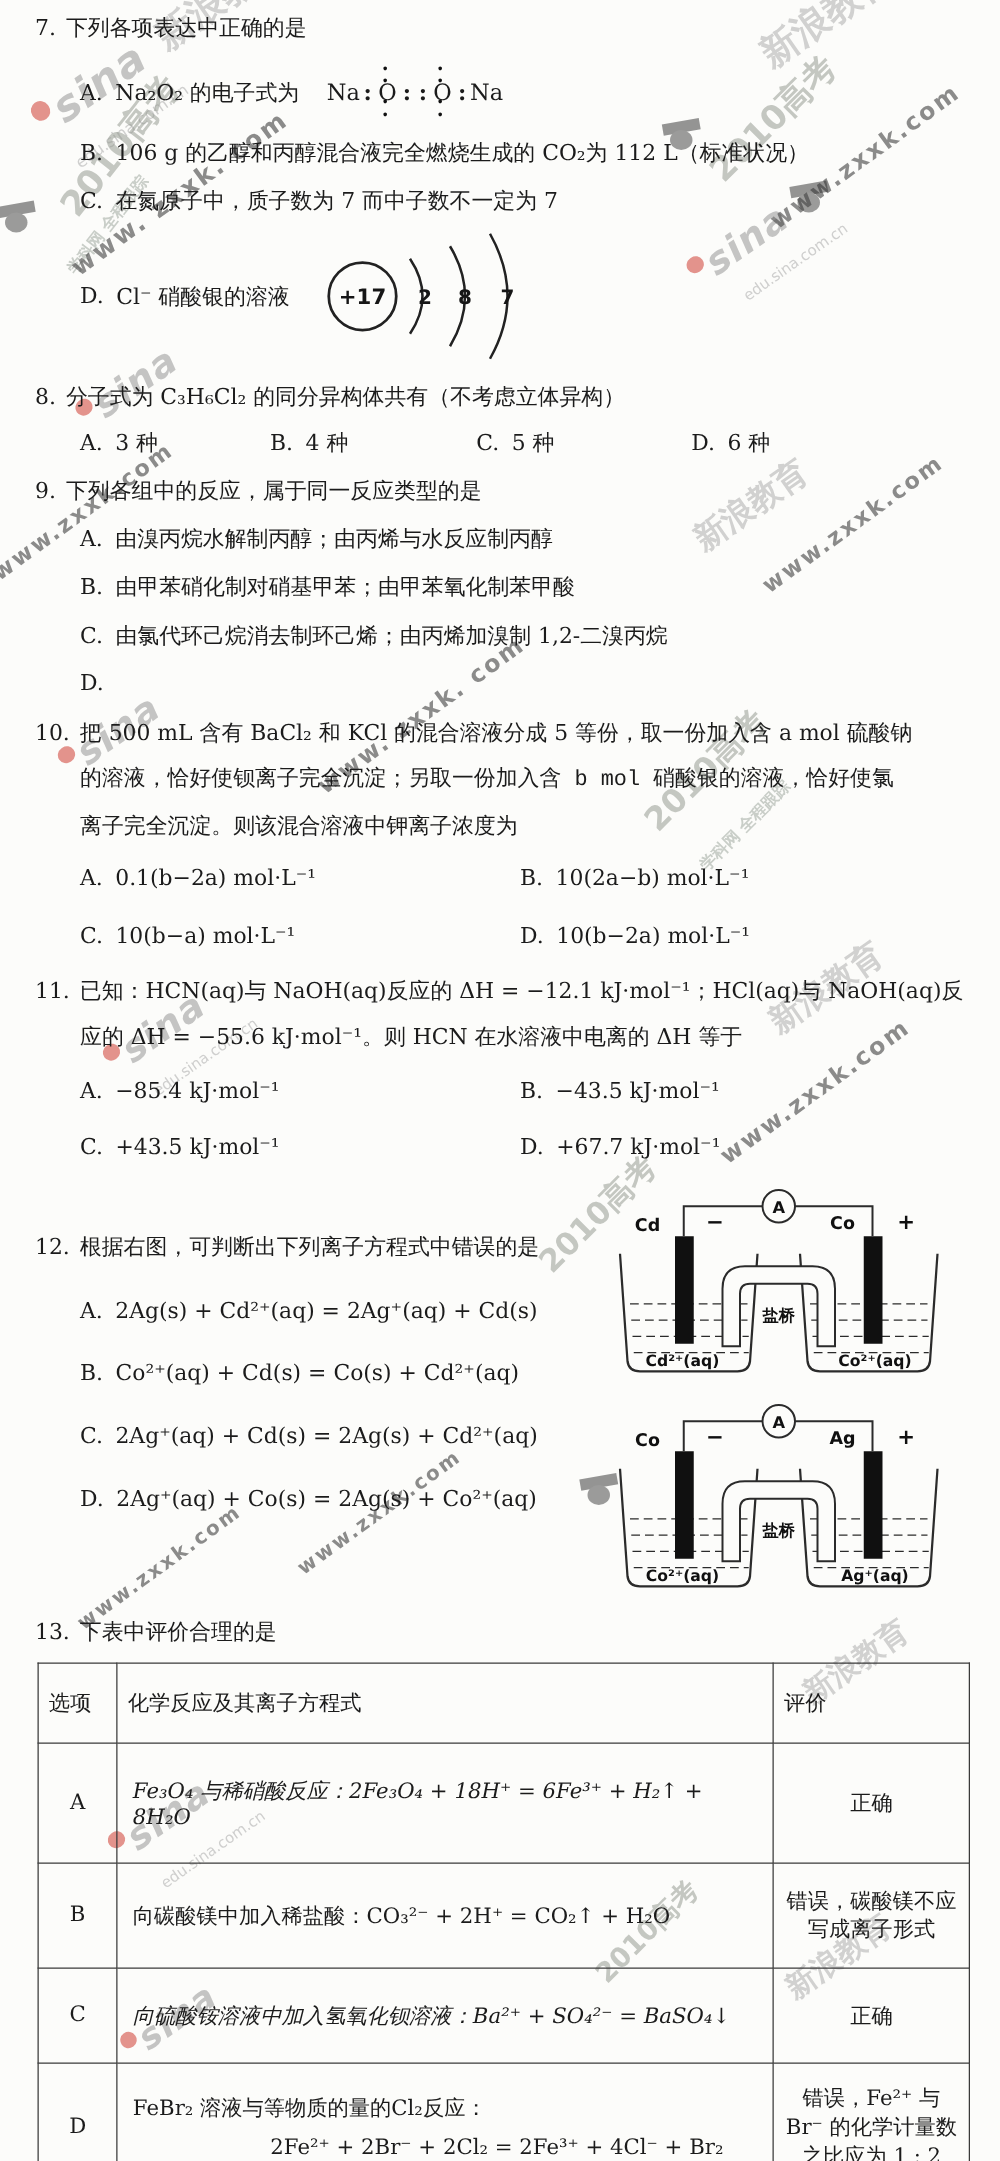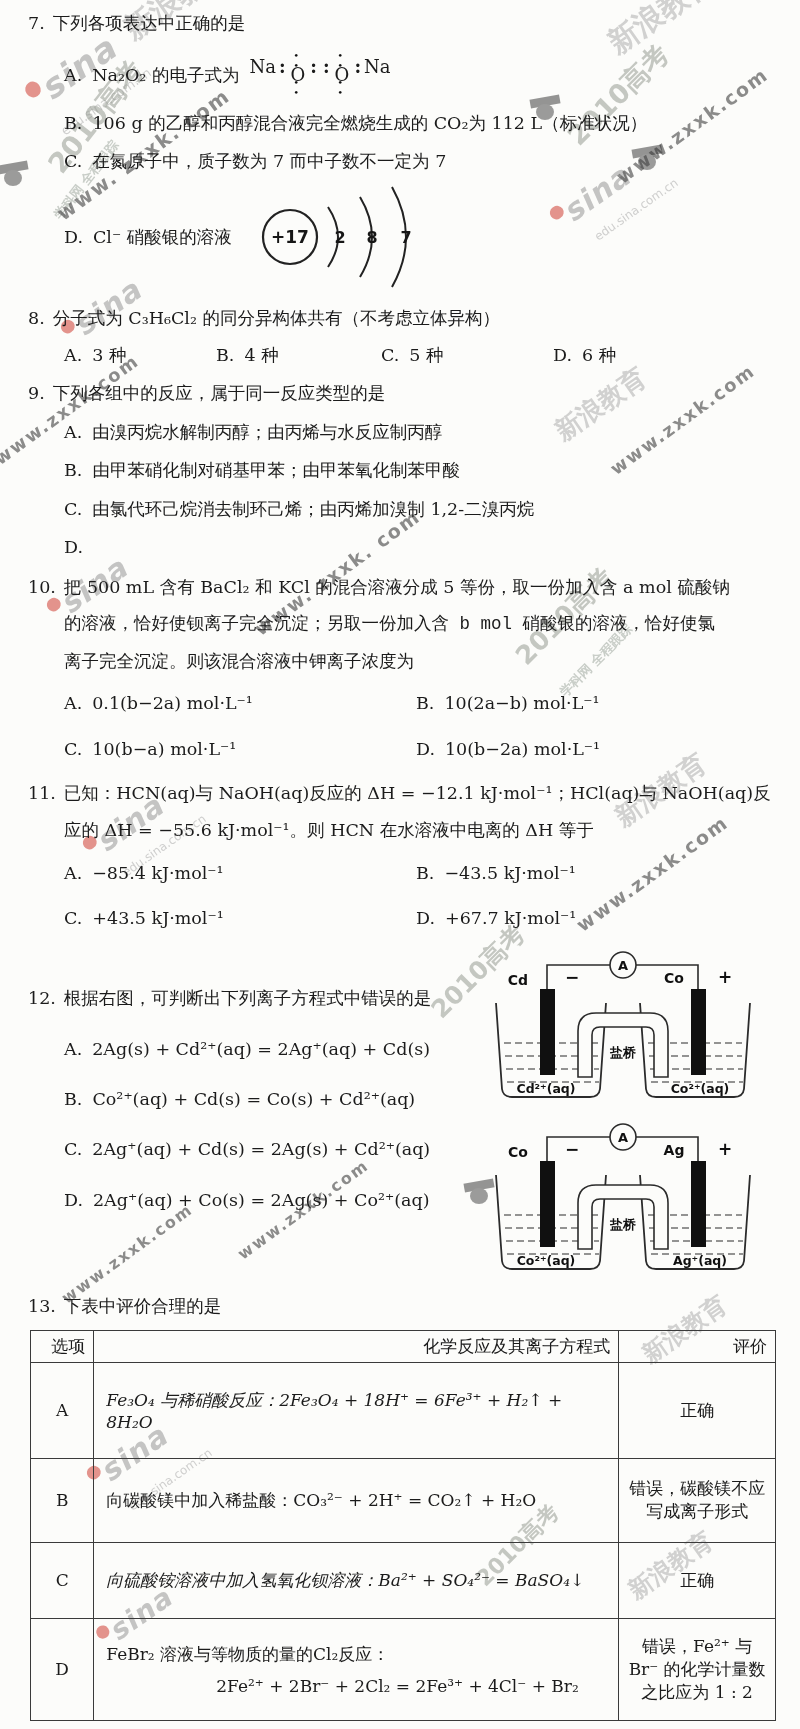--- a/index.html
+++ b/index.html
@@ -8,21 +8,21 @@
   .content{position:relative;padding:10px 28px 0 28px;font-size:17.5px;z-index:2;}
   .qblock{position:relative;}
   .qline{display:flex;align-items:baseline;line-height:1.55;}
   .qnum{flex:0 0 auto;margin-right:8px;}
   .stemtext{flex:1;}
   .optline{display:flex;align-items:baseline;margin-left:36px;line-height:1.5;}
   .optlabel{flex:0 0 auto;margin-right:10px;}
   .cont{margin-left:36px;line-height:1.55;}
 
   
-  .eformula{display:inline-flex;align-items:flex-start;margin-left:10px;font-size:18px;}
+  .eformula{display:inline-flex;align-items:center;margin-left:22px;font-size:18px;}
   .ecolon{font-weight:bold;margin:0 3px;letter-spacing:0;}
   .eo{position:relative;padding:8px 2px;font-size:18px;}
   .eo::before,.eo::after{content:"• •";position:absolute;left:50%;transform:translateX(-50%);
       font-size:10px;letter-spacing:1px;line-height:1;color:#111;}
   .eo::before{top:-2px;}
   .eo::after{bottom:-2px;}
 
   
   .d-row{display:flex;align-items:center;margin-left:36px;margin-top:6px;}
   .atom{margin-left:26px;}
@@ -57,21 +57,21 @@
   .cell .lbl{font-size:14px;font-weight:bold;text-anchor:middle;}
   .cell .sign{font-size:17px;font-weight:bold;text-anchor:middle;}
   .cell .sol{font-size:12.5px;font-weight:bold;text-anchor:middle;}
   .cell .bridgelbl{font-size:13px;font-weight:bold;text-anchor:middle;}
   .cell .meter{font-size:13px;font-weight:bold;text-anchor:middle;}
 
   
   .evaltable{border-collapse:collapse;width:746px;margin-left:2px;margin-top:10px;
              font-size:17px;}
   .evaltable th,.evaltable td{border:1.8px solid #3a3a3a;padding:6px 8px;}
-  .evaltable th{font-weight:normal;text-align:right;padding:4px 8px;}
+  .evaltable th{font-weight:normal;text-align:left;padding:20px 8px;}
   .evaltable td.c1{text-align:center;width:48px;}
   .evaltable td.c2{width:520px;padding:20px 12px;}
   .evaltable td.c3{text-align:center;width:150px;padding:8px 6px;}
   .rxn2{margin-top:10px;margin-left:110px;}
   .rowA td.c2,.rowC td.c2{padding:26px 12px;font-style:italic;}
   .rowB td.c2{padding:30px 12px;}
   .rowD td.c2{padding:24px 12px;}
 
   
   .footer{position:absolute;right:26px;bottom:4px;text-align:right;z-index:3;

